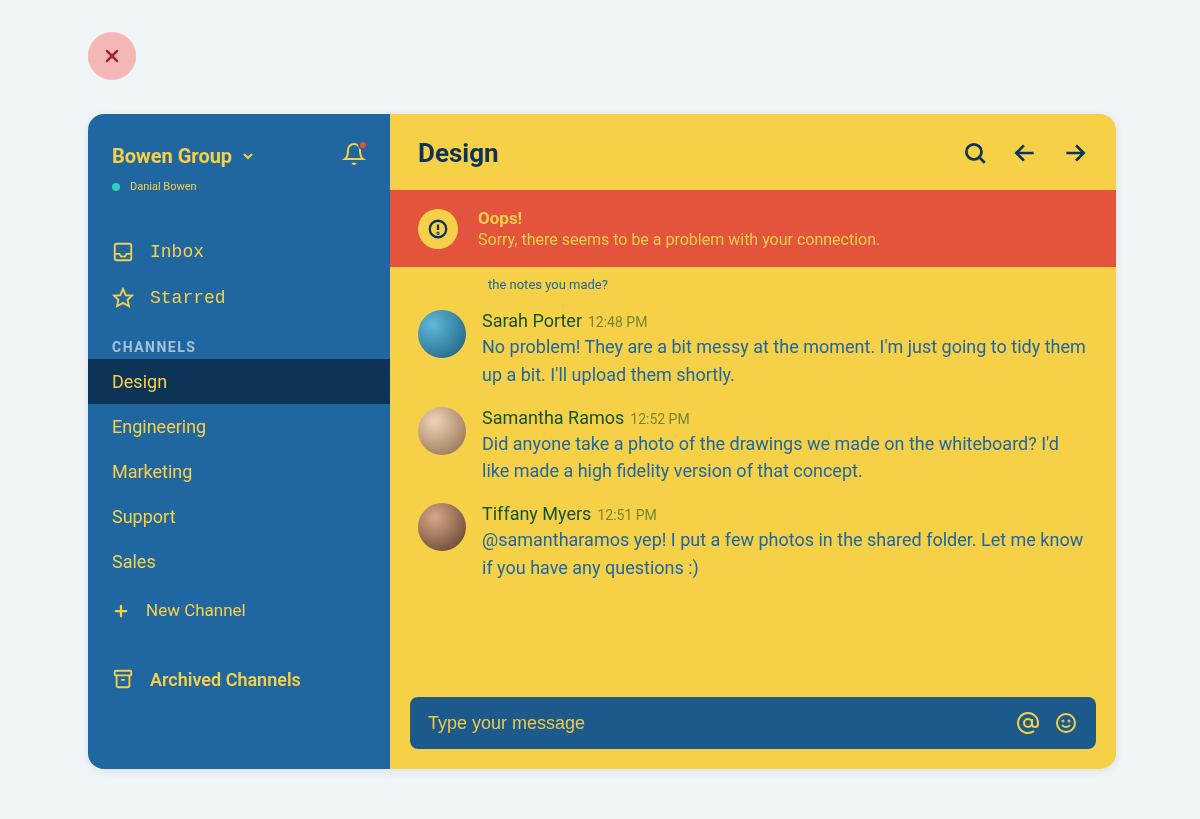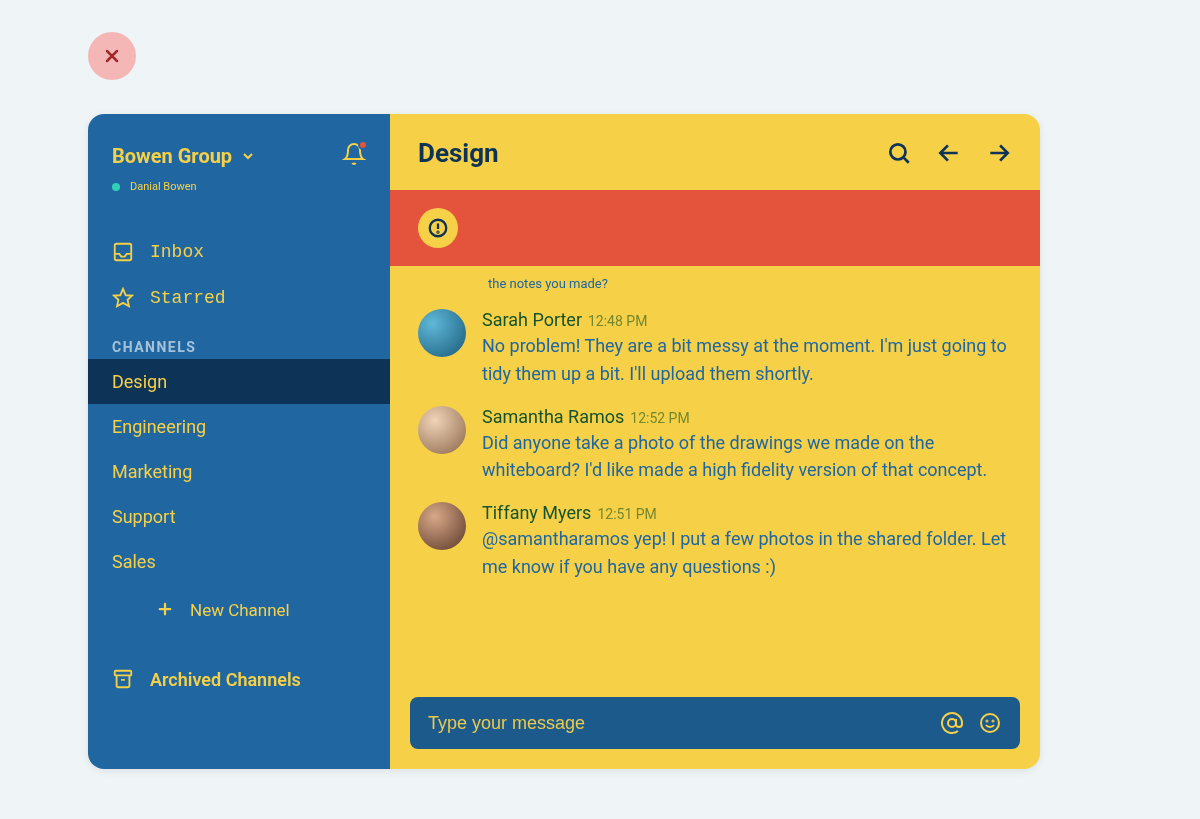--- a/index.html
+++ b/index.html
@@ -1,42 +1,42 @@
 <!DOCTYPE html>
 <html><head>
   <meta charset="utf-8">
   <style>
     * { margin: 0; padding: 0; box-sizing: border-box; }
     body { font-family: -apple-system, BlinkMacSystemFont, "Segoe UI", Roboto, sans-serif; background: #eff4f7; width: 1200px; height: 819px; position: relative; }
     
     .close-btn { position: absolute; top: 32px; left: 88px; width: 48px; height: 48px; border-radius: 50%; background: #f5b6b6; display: flex; align-items: center; justify-content: center; cursor: pointer; }
     .close-btn svg { width: 20px; height: 20px; }
     
-    .app { position: absolute; top: 114px; left: 88px; width: 952px; height: 655px; display: flex; border-radius: 16px; overflow: hidden; box-shadow: 0 2px 8px rgba(0,0,0,0.08); }
+    .app { position: absolute; top: 114px; left: 88px; width: 1028px; height: 655px; display: flex; border-radius: 16px; overflow: hidden; box-shadow: 0 2px 8px rgba(0,0,0,0.08); }
     
     .sidebar { width: 302px; background: #2067a1; color: #f6d047; display: flex; flex-direction: column; padding: 28px 0 20px; }
     .sidebar-header { padding: 0 24px 12px; }
     .workspace-row { display: flex; align-items: center; justify-content: space-between; }
     .workspace-name { font-size: 20px; font-weight: 700; display: flex; align-items: center; gap: 8px; cursor: pointer; }
     .workspace-name svg { width: 16px; height: 16px; }
     .bell-wrap { position: relative; cursor: pointer; }
     .bell-wrap svg { width: 24px; height: 24px; }
     .notif-dot { position: absolute; top: -2px; right: -2px; width: 10px; height: 10px; background: #e4533c; border-radius: 50%; border: 2px solid #2067a1; }
     .user-row { display: flex; align-items: center; gap: 10px; margin-top: 10px; }
     .status-dot { width: 8px; height: 8px; background: #2fd0b5; border-radius: 50%; }
     .user-name { font-size: 11px; color: #f6d047; }
     
     .nav-section { margin-top: 24px; font-family: Liberation Mono, monospace; }
     .nav-item { display: flex; align-items: center; gap: 16px; padding: 12px 24px; font-size: 18px; color: #f6d047; cursor: pointer; }
     .nav-item svg { width: 22px; height: 22px; flex-shrink: 0; }
     
     .channels-label { padding: 0 24px; font-size: 14px; font-weight: 700; letter-spacing: 1.5px; color: #a6c2d8; margin-top: 18px; margin-bottom: 4px; }
     .channel-item { padding: 12px 24px; font-size: 18px; color: #f6d047; cursor: pointer; }
     .channel-item.active { background: #0d3357; }
-    .new-channel { display: flex; align-items: flex-start; gap: 16px; padding: 12px 24px; font-size: 17px; color: #f6d047; cursor: pointer; margin-top: 4px; margin-left: 44px; }
+    .new-channel { display: flex; align-items: flex-end; gap: 16px; padding: 12px 24px; font-size: 17px; color: #f6d047; cursor: pointer; margin-top: 4px; }
     .new-channel svg { width: 18px; height: 18px; }
     .archived { display: flex; align-items: center; gap: 16px; padding: 12px 24px; font-size: 18px; color: #f6d047; cursor: pointer; margin-top: 24px; font-weight: 600; }
     .archived svg { width: 22px; height: 22px; }
     
     .main { flex: 1; background: #f6d047; display: flex; flex-direction: column; }
     .main-header { display: flex; align-items: center; padding: 24px 28px 22px; }
     .channel-title { font-size: 26px; font-weight: 700; color: #0d3357; flex: 1; }
     .header-actions { display: flex; align-items: center; gap: 24px; }
     .header-actions svg { width: 26px; height: 26px; cursor: pointer; }
     
@@ -160,20 +160,24 @@
     </div>
 
     <div class="alert">
       <div class="alert-icon">
         <svg viewBox="0 0 24 24" fill="none" stroke="#0d3357" stroke-width="2.5">
             <circle cx="12" cy="12" r="9"></circle>
             <line x1="12" y1="7" x2="12" y2="13"></line>
             <circle cx="12" cy="16.5" r="0.5" fill="#0d3357"></circle>
           </svg>
       </div>
+      <div>
+        <div class="alert-title">Oops!</div>
+        <div class="alert-msg">Sorry, there seems to be a problem with your connection.</div>
+      </div>
     </div>
 
     <div class="messages">
       <div class="partial-msg">the notes you made?</div>
 
       <div class="message">
         <div class="avatar a1"></div>
         <div class="msg-body">
           <div class="msg-head">
             <span class="msg-author">Sarah Porter</span>

